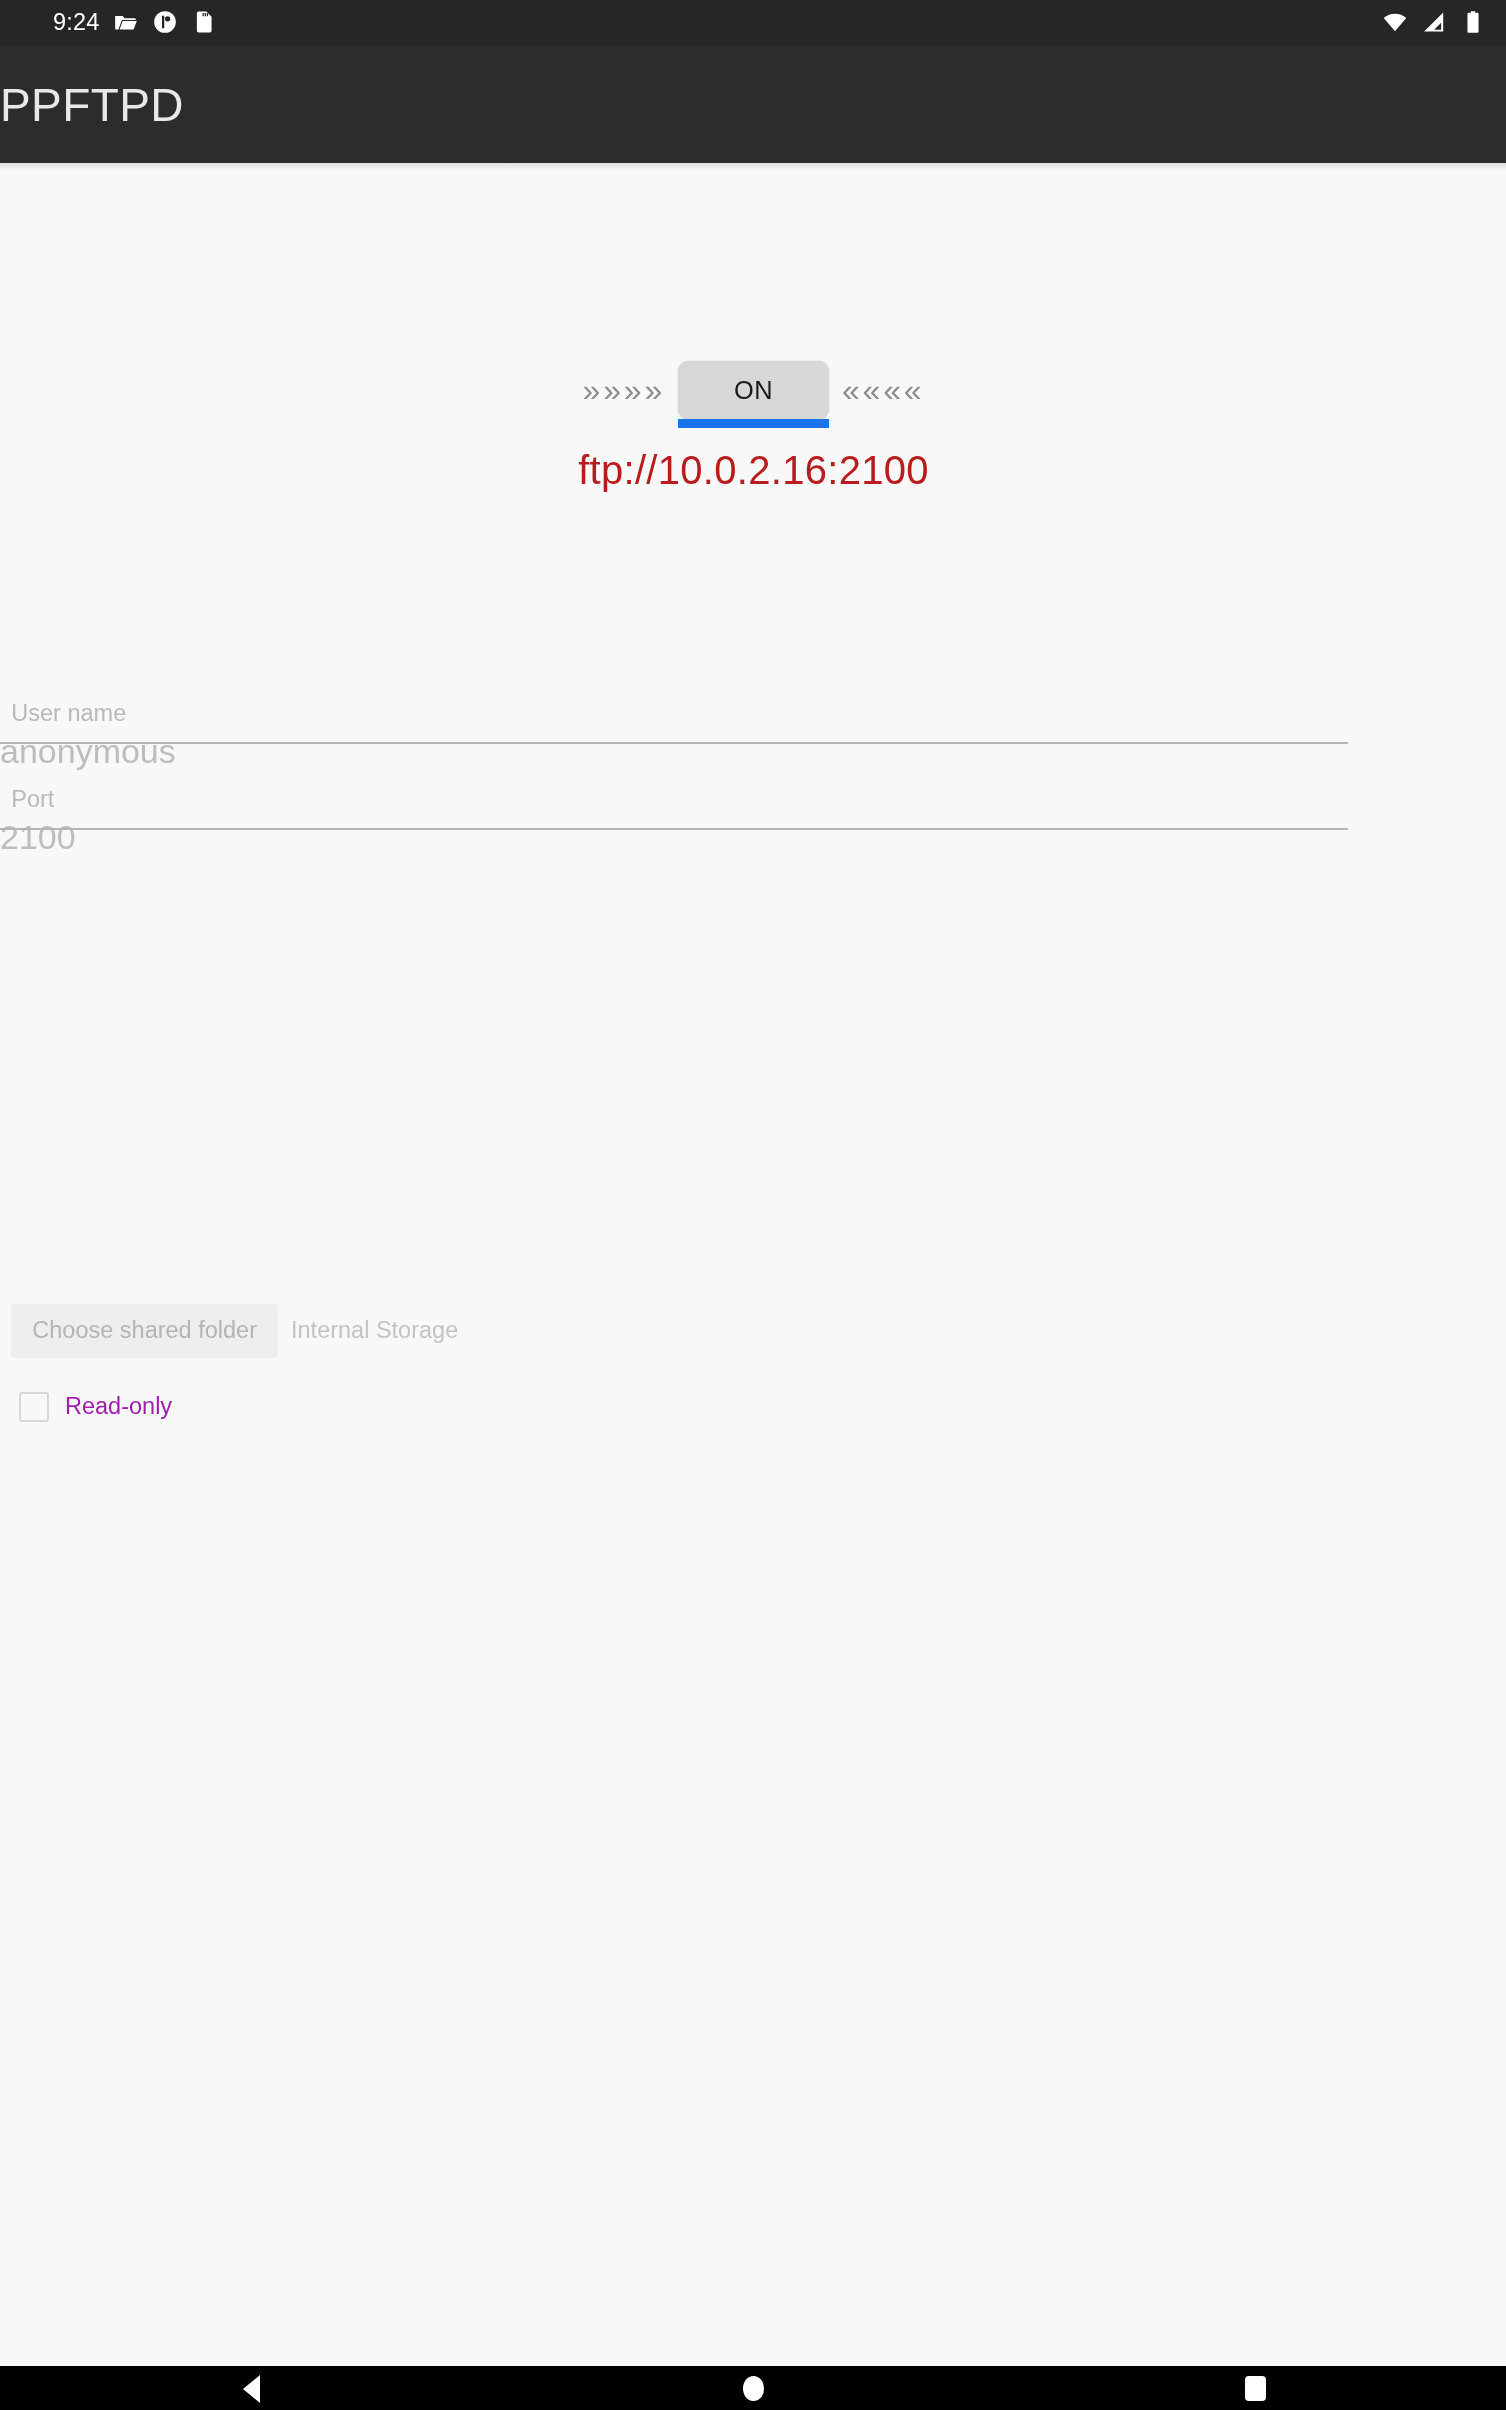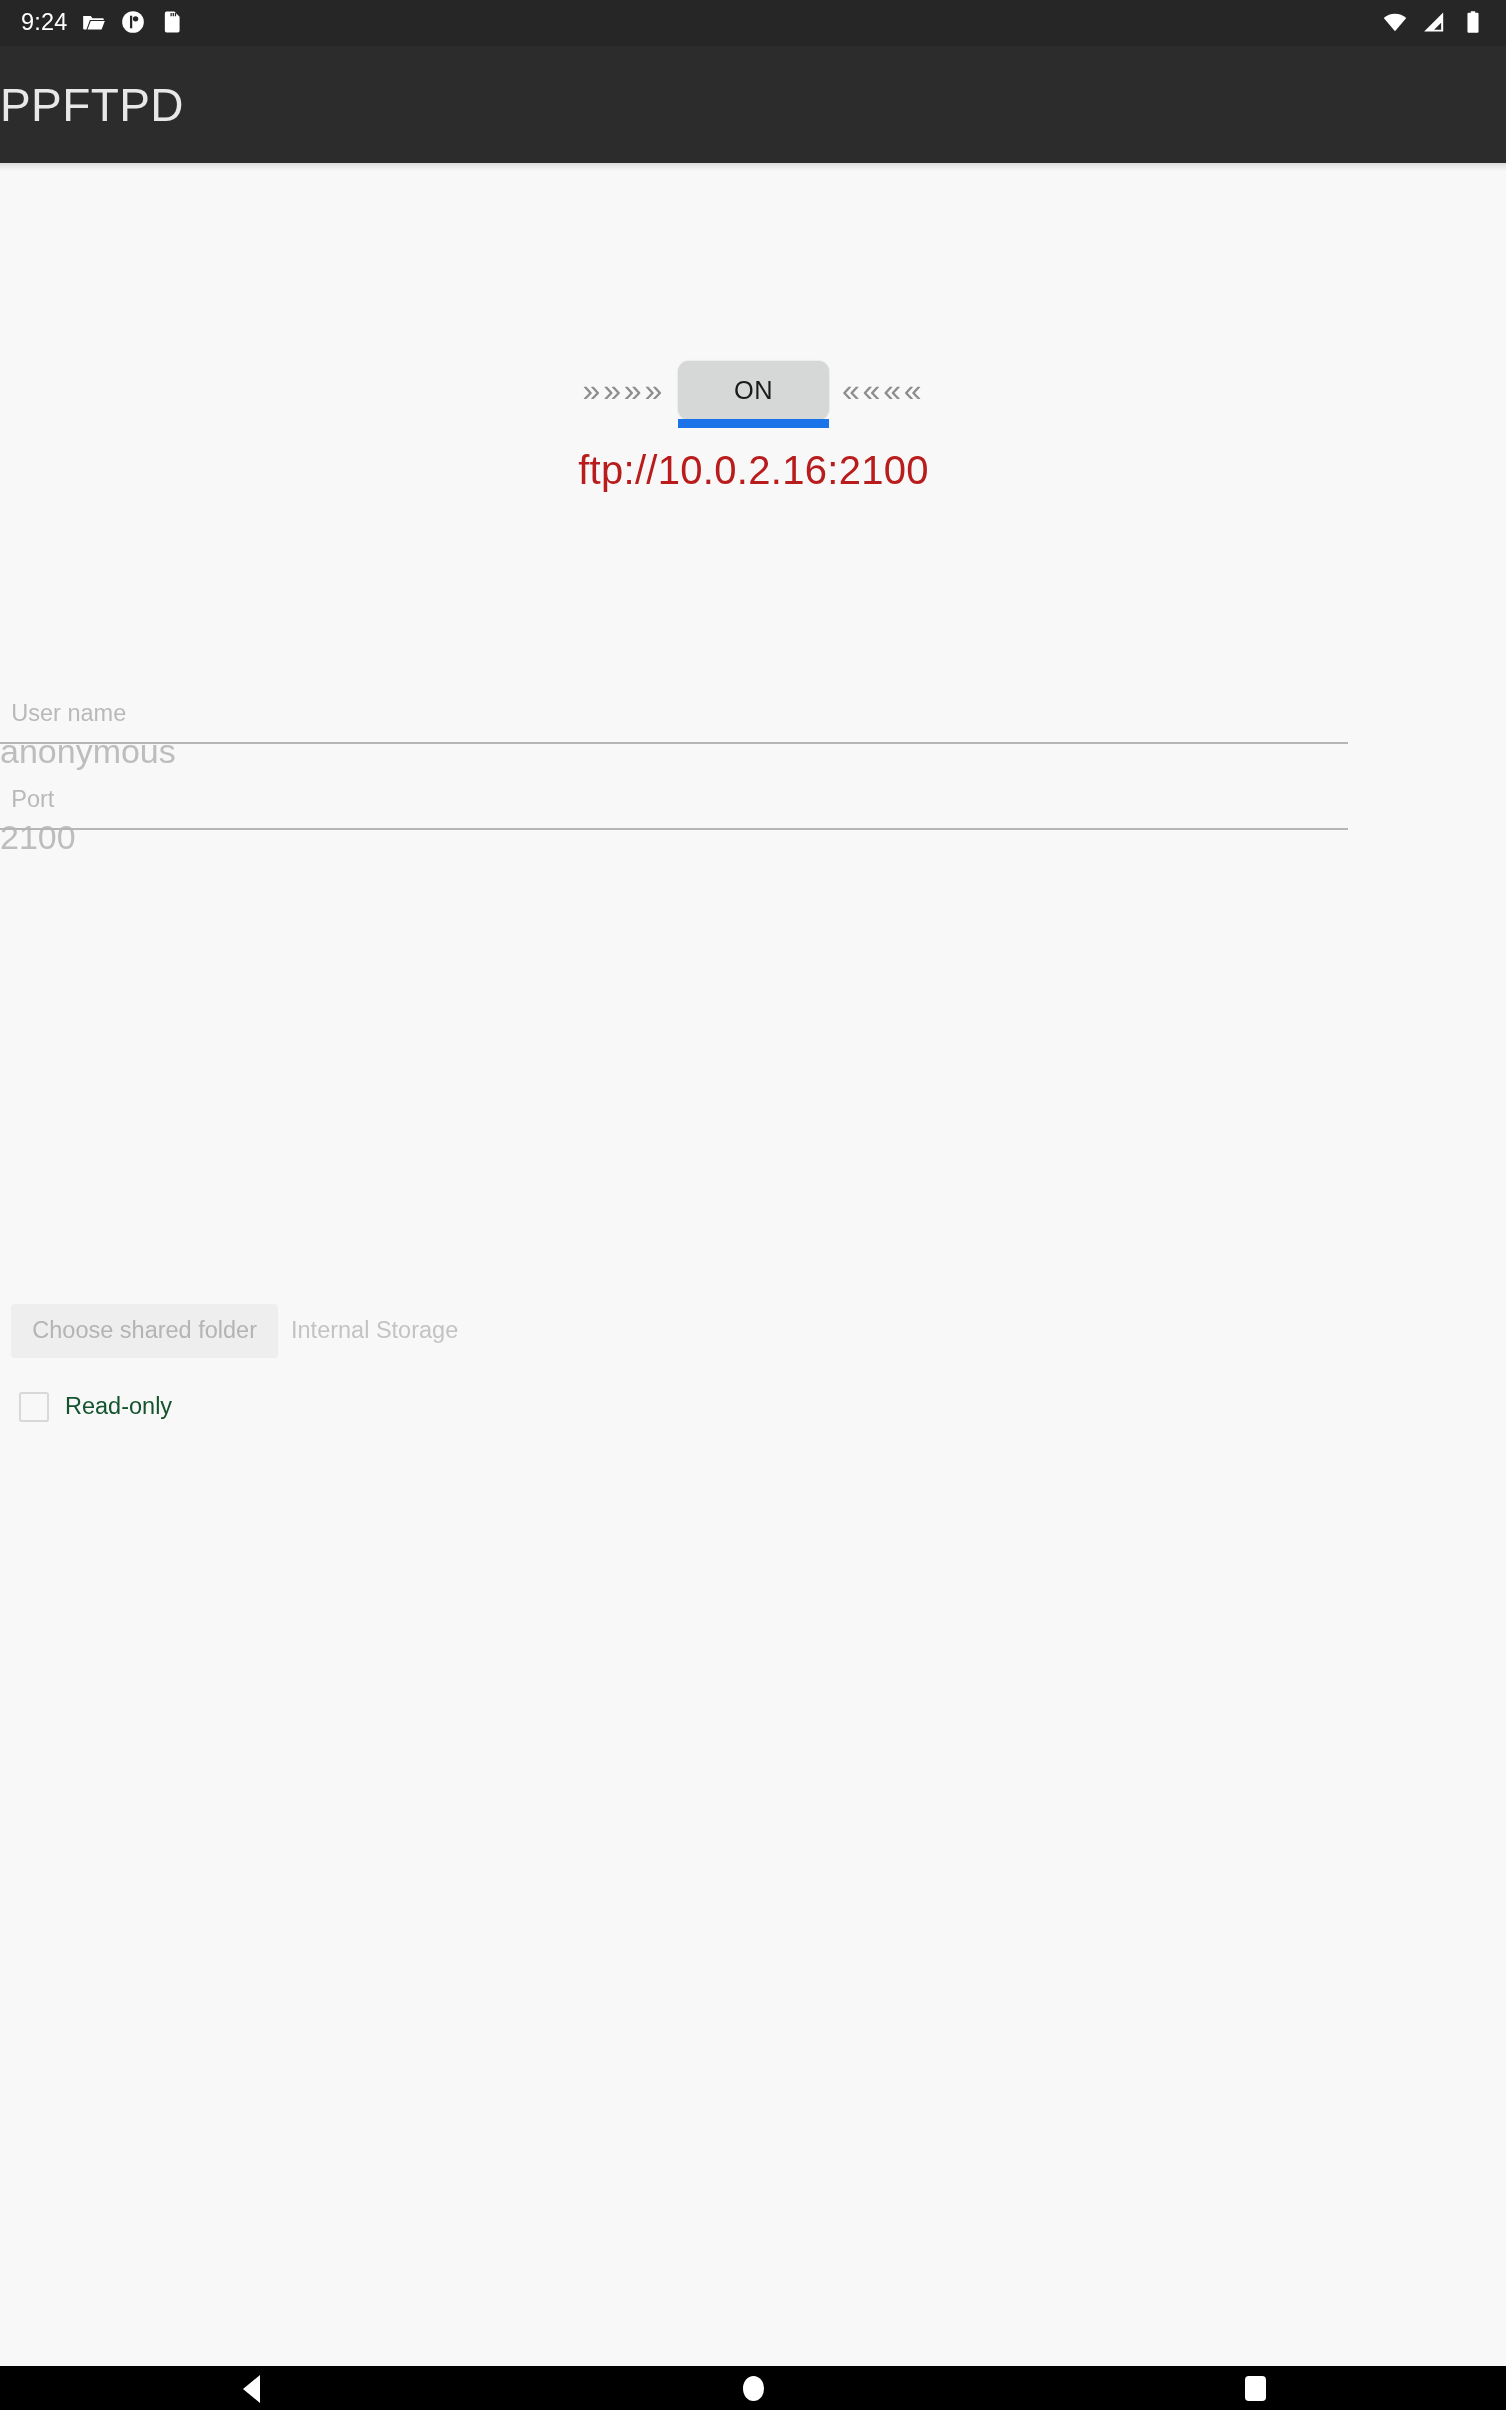--- a/index.html
+++ b/index.html
@@ -11,21 +11,21 @@
     overflow:hidden;
   }
   #screen { position:relative; width:1507px; height:2411px; background:#f8f8f8; }
 
   
   .statusbar {
     position:absolute; top:0; left:0; width:1507px; height:46px;
     background:#262626; color:#ffffff;
     display:flex; align-items:center;
   }
-  .sb-left { display:flex; align-items:center; gap:13px; padding-left:21px; }
+  .sb-left { display:flex; align-items:center; gap:13px; padding-left:21px;margin-left:32px; }
   .sb-clock { font-size:23.5px; letter-spacing:0.2px; line-height:1; }
   .sb-right { margin-left:auto; display:flex; align-items:center; gap:13px; padding-right:21px; }
   .sb-ico { display:block; }
 
   
   .appbar {
     position:absolute; top:46px; left:0; width:1507px; height:117px;
     background:#2c2c2c; display:flex; align-items:center;
   }
   .appbar-title {
@@ -100,21 +100,21 @@
   }
 
   
   .readonly-row {
     position:absolute; top:1392px; left:19px;
     display:flex; align-items:center; gap:16px; cursor:pointer;
   }
   .checkbox {
     width:30px; height:30px; border:2.8px solid #d8d8d8; border-radius:2.8px; background:transparent;
   }
-  .readonly-label { font-size:23.5px; color:#14532d; line-height:1; }
+  .readonly-label { font-size:23.5px; color:#a21caf; line-height:1; }
 
   
   .navbar {
     position:absolute; bottom:0; left:0; width:1507px; height:45px;
     background:#000000; display:flex; align-items:center; justify-content:space-around;
   }
   .nav-btn { display:flex; align-items:center; justify-content:center; width:207px; height:45px; cursor:pointer; }
   .nav-back {
     width:0; height:0; border-top:14px solid transparent; border-bottom:14px solid transparent;
     border-right:17px solid #ffffff;

